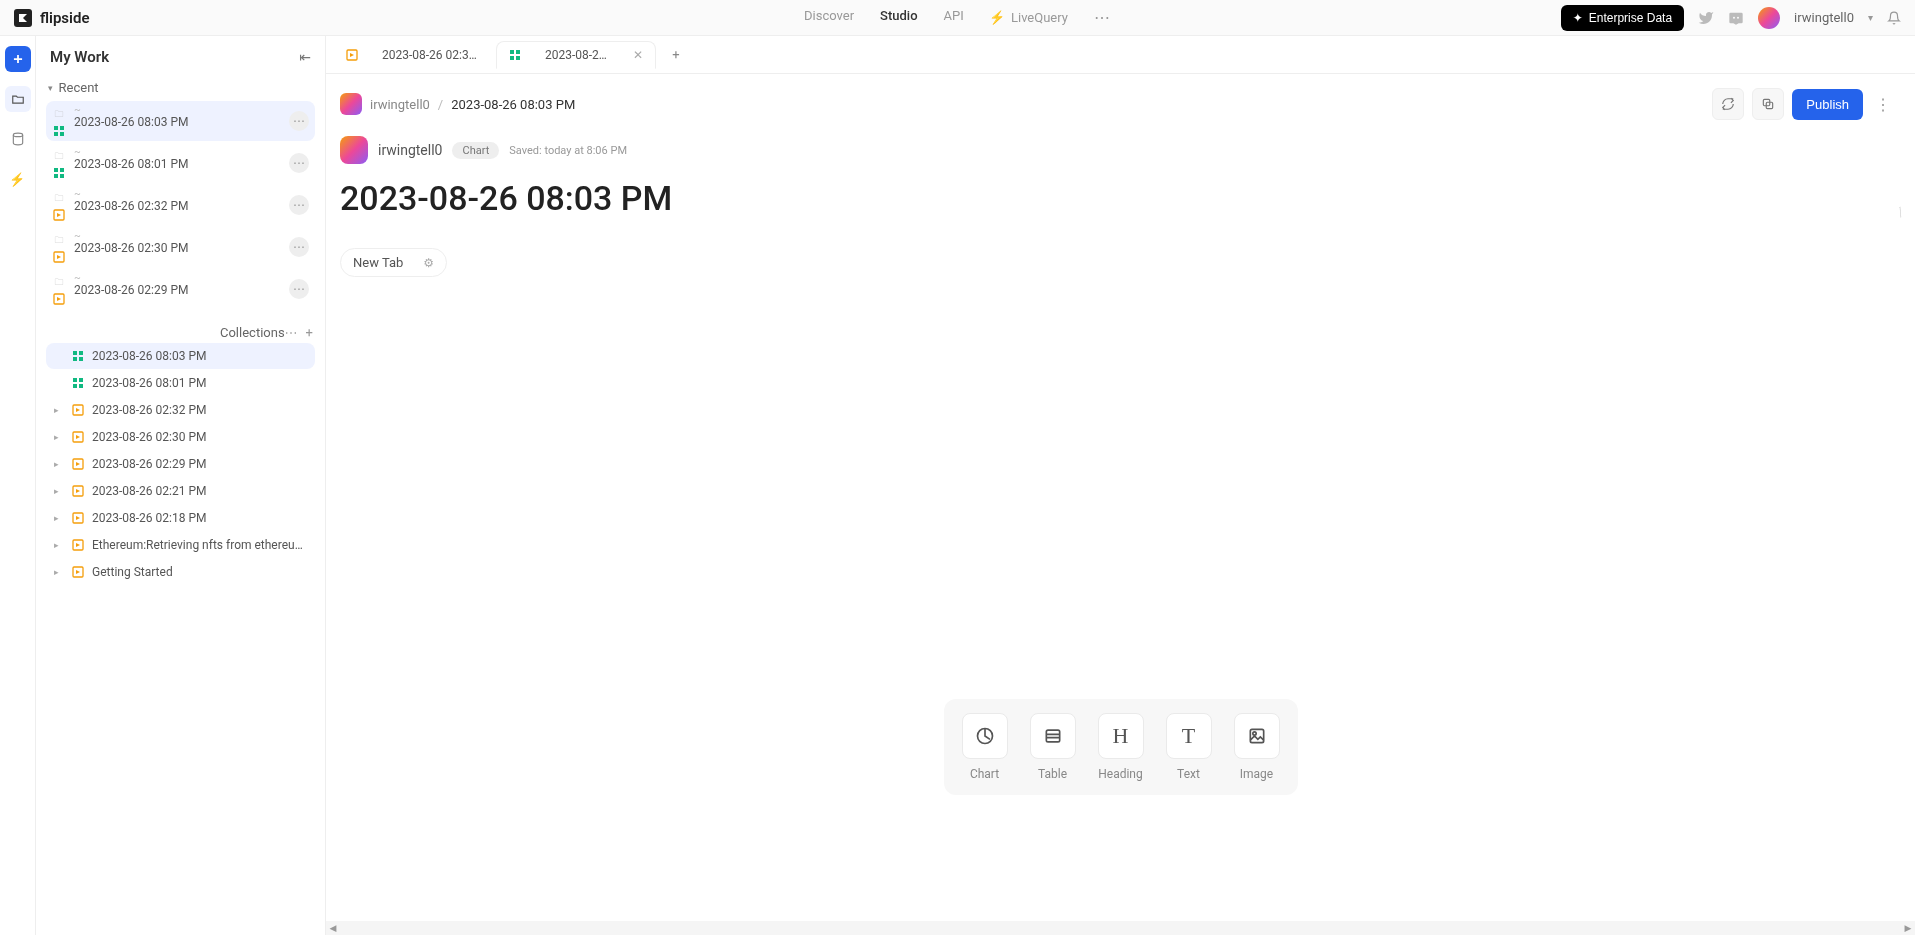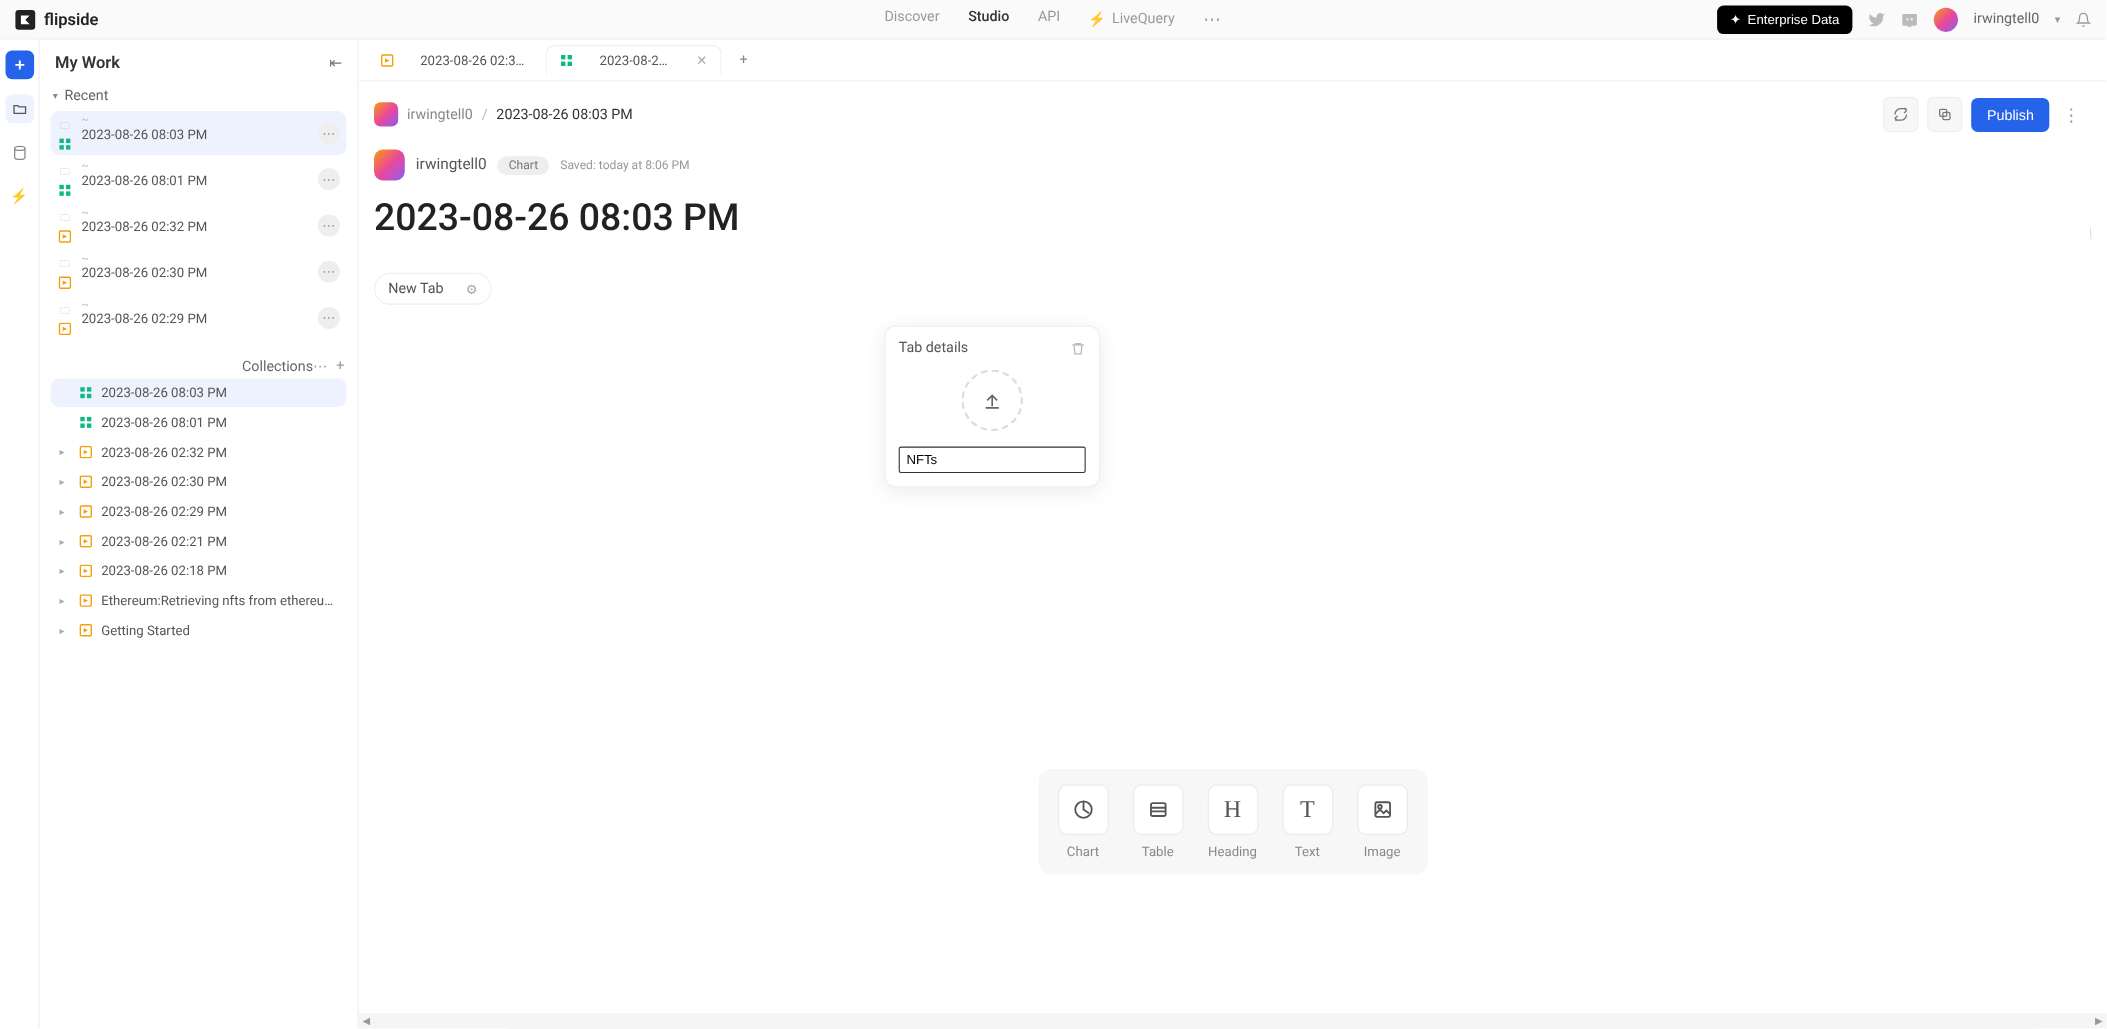--- a/index.html
+++ b/index.html
@@ -441,36 +441,20 @@
           <span class="resize-handle">⟋</span>
         </div>
       <div style="margin-top:30px">
         <span class="newtab-pill">
           <span>New Tab</span>
           <span class="gear">⚙</span>
         </span>
       </div>
     </div>
 
-    <div class="tab-popup">
-      <div class="popup-head">
-        <span>Tab details</span>
-        <span class="trash">
-            <svg width="14" height="14" viewBox="0 0 24 24" fill="none" stroke="currentColor" stroke-width="2">
-              <path d="M3 6h18M8 6V4h8v2M6 6l1 14h10l1-14"></path>
-            </svg>
-          </span>
-      </div>
-      <div class="upload-circle">
-          <svg width="18" height="18" viewBox="0 0 24 24" fill="none" stroke="currentColor" stroke-width="2">
-            <path d="M12 19V6M6 12l6-6 6 6M4 21h16"></path>
-          </svg>
-        </div>
-      <input class="tab-name-input" type="text" value="NFTs" style="">
-    </div>
 
     <div class="insert-bar">
       <div class="insert-item">
           <div class="insert-box">
             <svg width="20" height="20" viewBox="0 0 24 24" fill="none" stroke="currentColor" stroke-width="2">
               <circle cx="12" cy="12" r="9"></circle>
               <path d="M12 3v9l6 4"></path>
             </svg>
           </div>
           <span class="insert-label">Chart</span>

